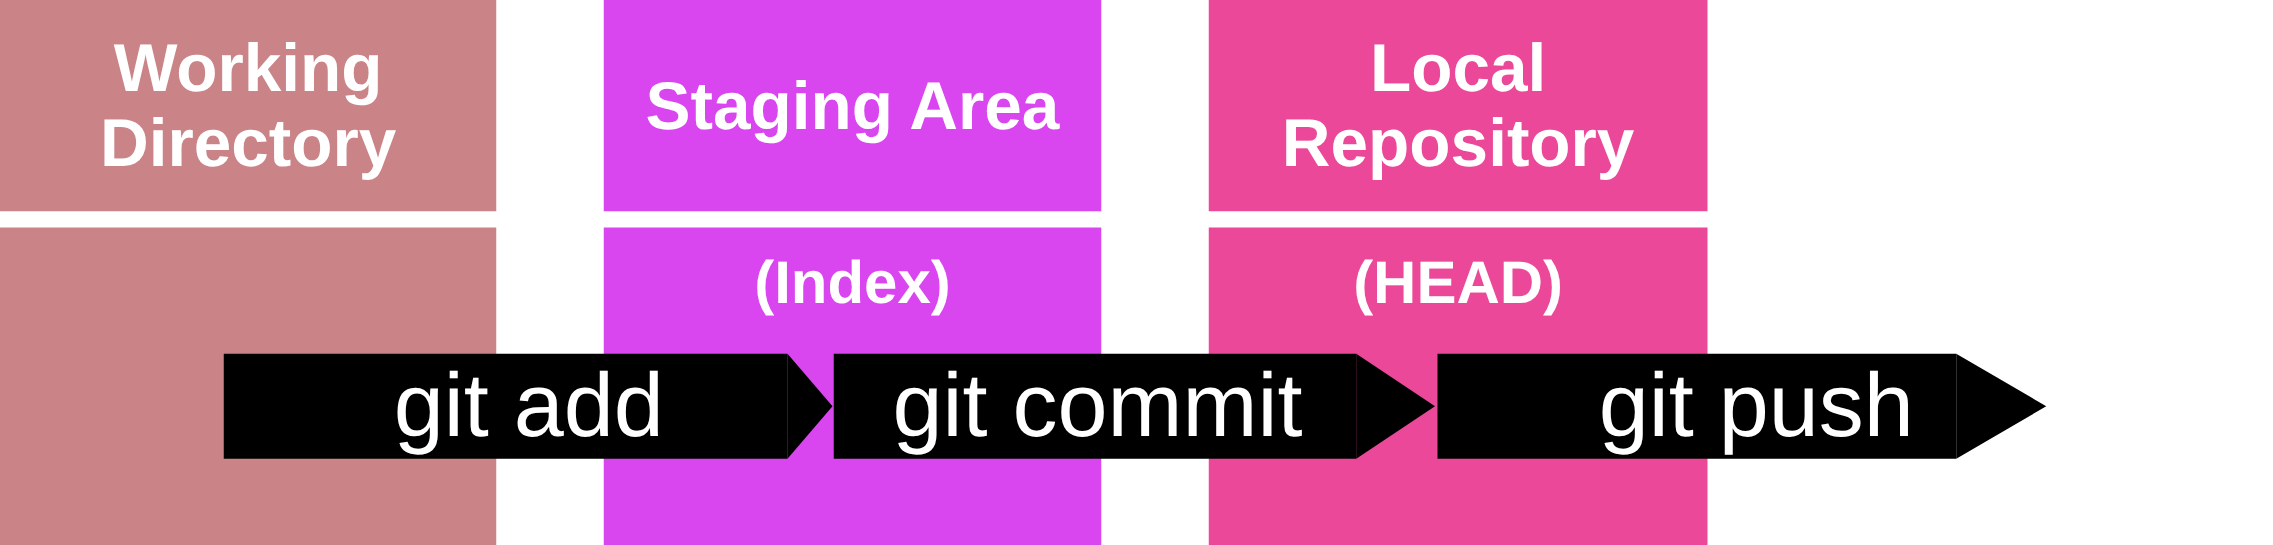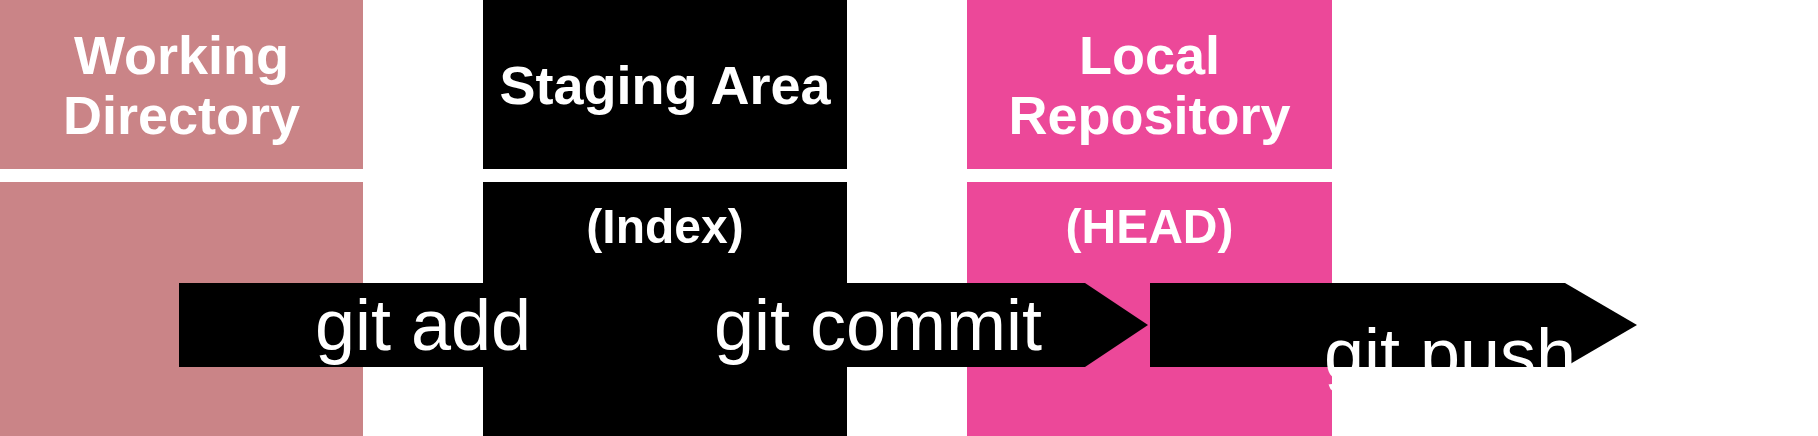--- a/index.html
+++ b/index.html
@@ -10,21 +10,21 @@
   .stage {
     position: relative;
     width: 1818px;
     height: 436px;
     background: #ffffff;
     overflow: hidden;
     font-family: "Liberation Sans", sans-serif;
   }
 
   
-  .col { position: absolute; top: 0; bottom: 0; }
+  .col { position: absolute; top: 0; bottom: 0; padding-left: 34px; }
   .col-header {
     position: absolute; top: 0; left: 0; right: 0;
     height: 169px;
     display: flex; align-items: center; justify-content: center;
     text-align: center;
     color: #ffffff;
     font-weight: bold;
     font-size: 54px;
     line-height: 60px;
   }
@@ -39,21 +39,21 @@
     font-size: 48px;
     line-height: 62px;
   }
 
   .c1 { left: 0;      width: 363px; }
   .c2 { left: 483px;  width: 364px; }
   .c3 { left: 967px;  width: 365px; }
   .c4 { left: 1412px; width: 406px; }
 
   .c1 .col-header, .c1 .col-body { background: #ca8487; }
-  .c2 .col-header, .c2 .col-body { background: #000000; }
+  .c2 .col-header, .c2 .col-body { background: #d946ef; }
   .c3 .col-header, .c3 .col-body { background: #ec4899; }
   .c4 .col-header, .c4 .col-body { background: #618698; }
 
   
   .arrow-shaft {
     position: absolute;
     top: 283px;
     height: 84px;
     background: #000000;
     z-index: 2;
@@ -81,21 +81,21 @@
     line-height: 84px;
     transform: translateX(-50%);
     color: #ffffff;
     font-size: 72px;
     font-weight: normal;
     white-space: nowrap;
     z-index: 3;
   }
   .l1 { left: 423px; }
   .l2 { left: 878px; }
-  .l3 { left: 1450px; margin-top: 29px; }
+  .l3 { left: 1405px; }
 </style>
 </head>
 <body>
 
 <div class="stage">
 
   <div class="col c1">
     <div class="col-header">
       <span>Working Directory</span>
     </div>

